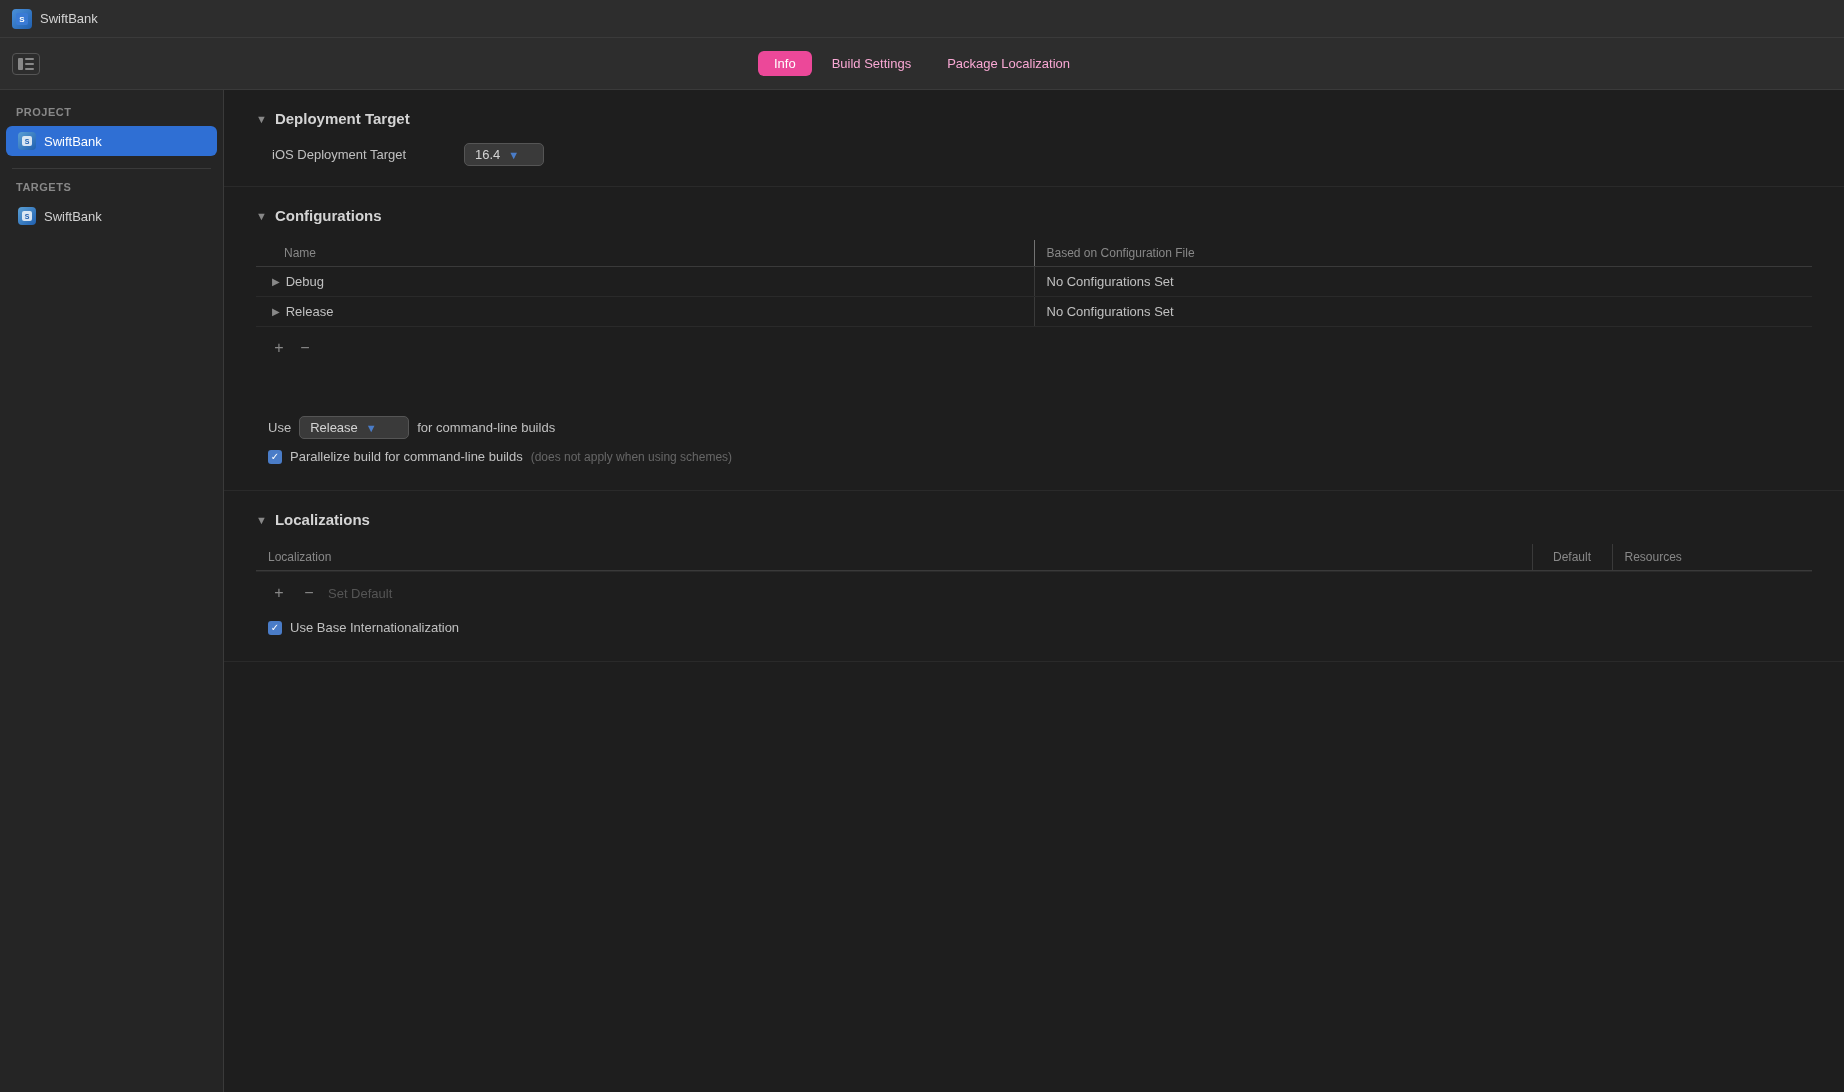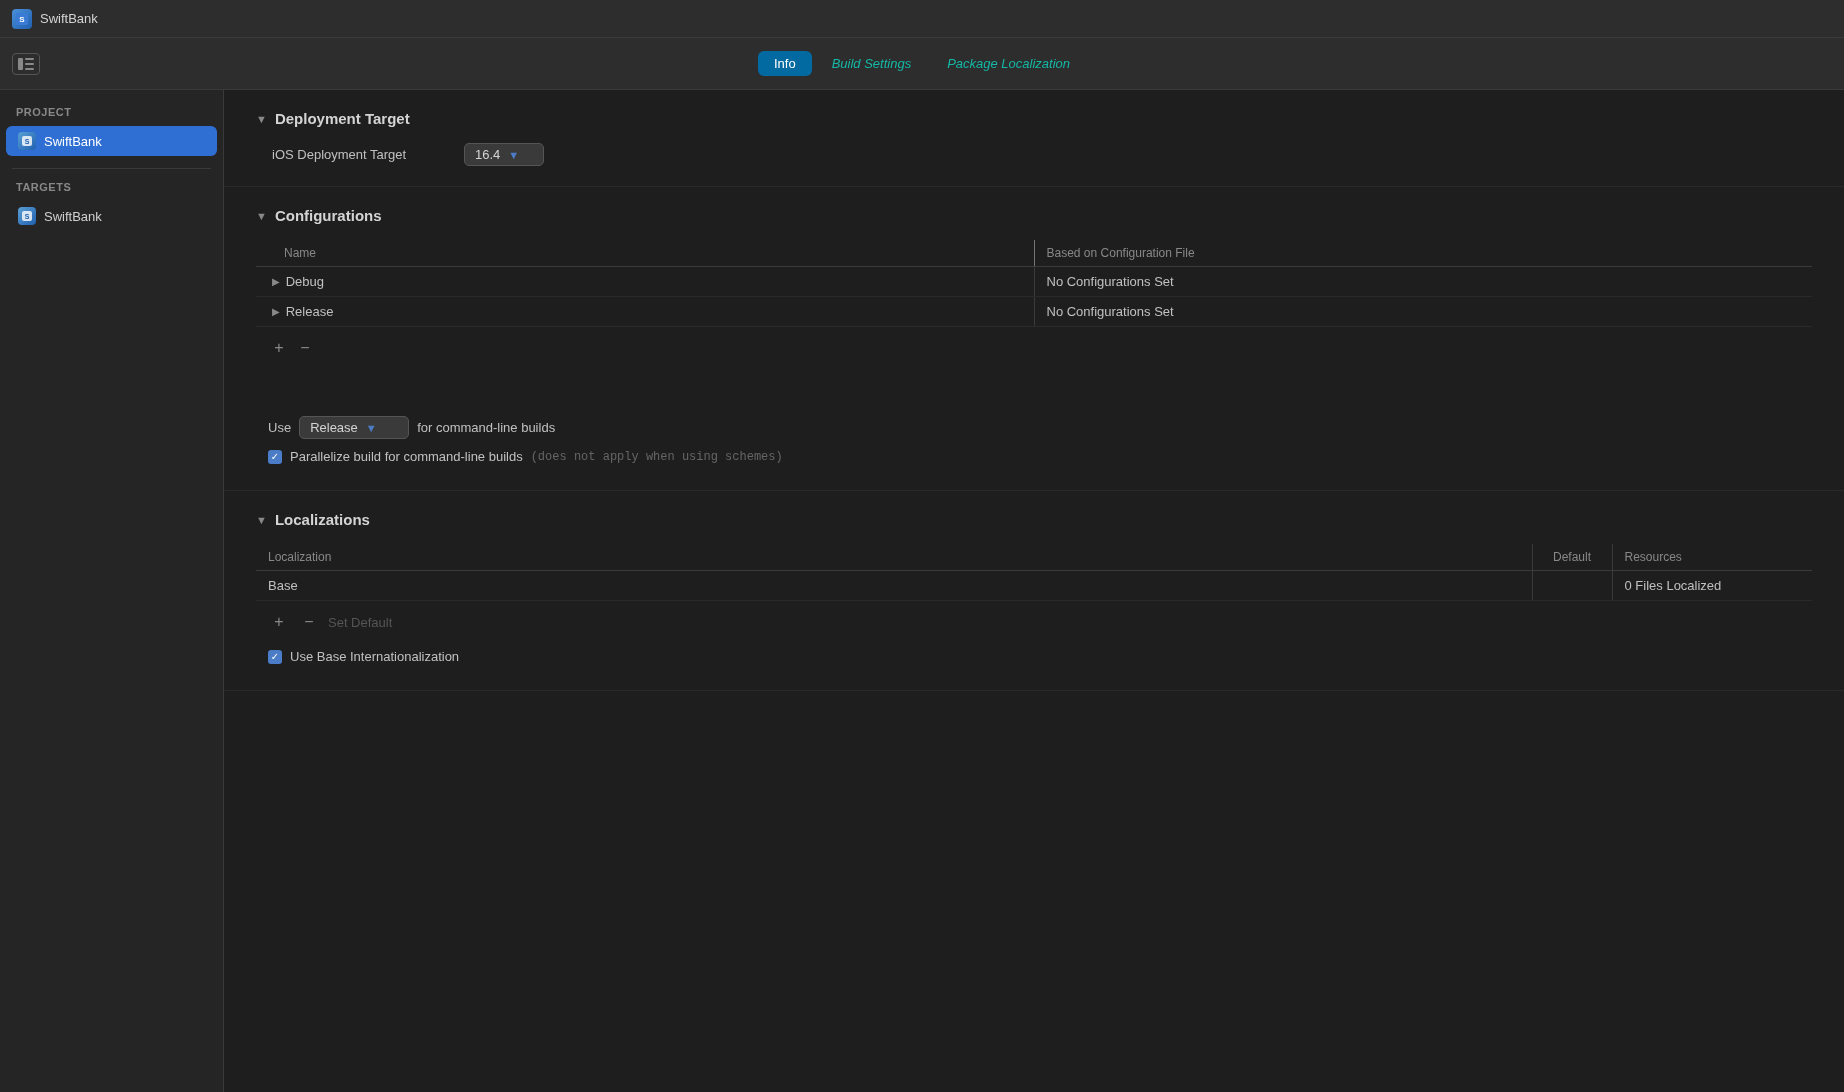--- a/index.html
+++ b/index.html
@@ -79,27 +79,26 @@
     }
     .tab-btn {
       padding: 5px 16px;
       border-radius: 6px;
       border: none;
       cursor: pointer;
       font-size: 13px;
       font-weight: 500;
     }
     .tab-btn.active {
-      background: #0369a1;
+      background: #ec4899;
       color: white;
     }
     .tab-btn.inactive {
       background: transparent;
-      color: #14b8a6;
-      font-style: italic;
+      color: #f9a8d4;
     }
 
     
     .main-layout {
       display: flex;
       flex: 1;
       overflow: hidden;
     }
 
     
@@ -333,21 +332,20 @@
       flex-shrink: 0;
       cursor: pointer;
     }
     .checkbox-label {
       color: #c0c0c0;
       font-size: 13px;
     }
     .checkbox-note {
       color: #666;
       font-size: 12px;
-      font-family: Liberation Mono, monospace;
     }
 
     
     .local-table {
       width: 100%;
       border-collapse: collapse;
       margin-top: 4px;
     }
     .local-table th {
       text-align: left;
@@ -535,25 +533,20 @@
 
       <table class="local-table">
         <thead>
           <tr>
             <th>Localization</th>
             <th class="default-col">Default</th>
             <th class="resources-col">Resources</th>
           </tr>
         </thead>
         <tbody>
-          <tr>
-            <td>Base</td>
-            <td class="default-val"></td>
-            <td>0 Files Localized</td>
-          </tr>
         </tbody>
       </table>
 
       <div class="set-default-row">
         <button class="action-btn">+</button>
         <button class="action-btn">−</button>
         <span class="set-default-label">Set Default</span>
       </div>
 
       <div class="checkbox-row">

